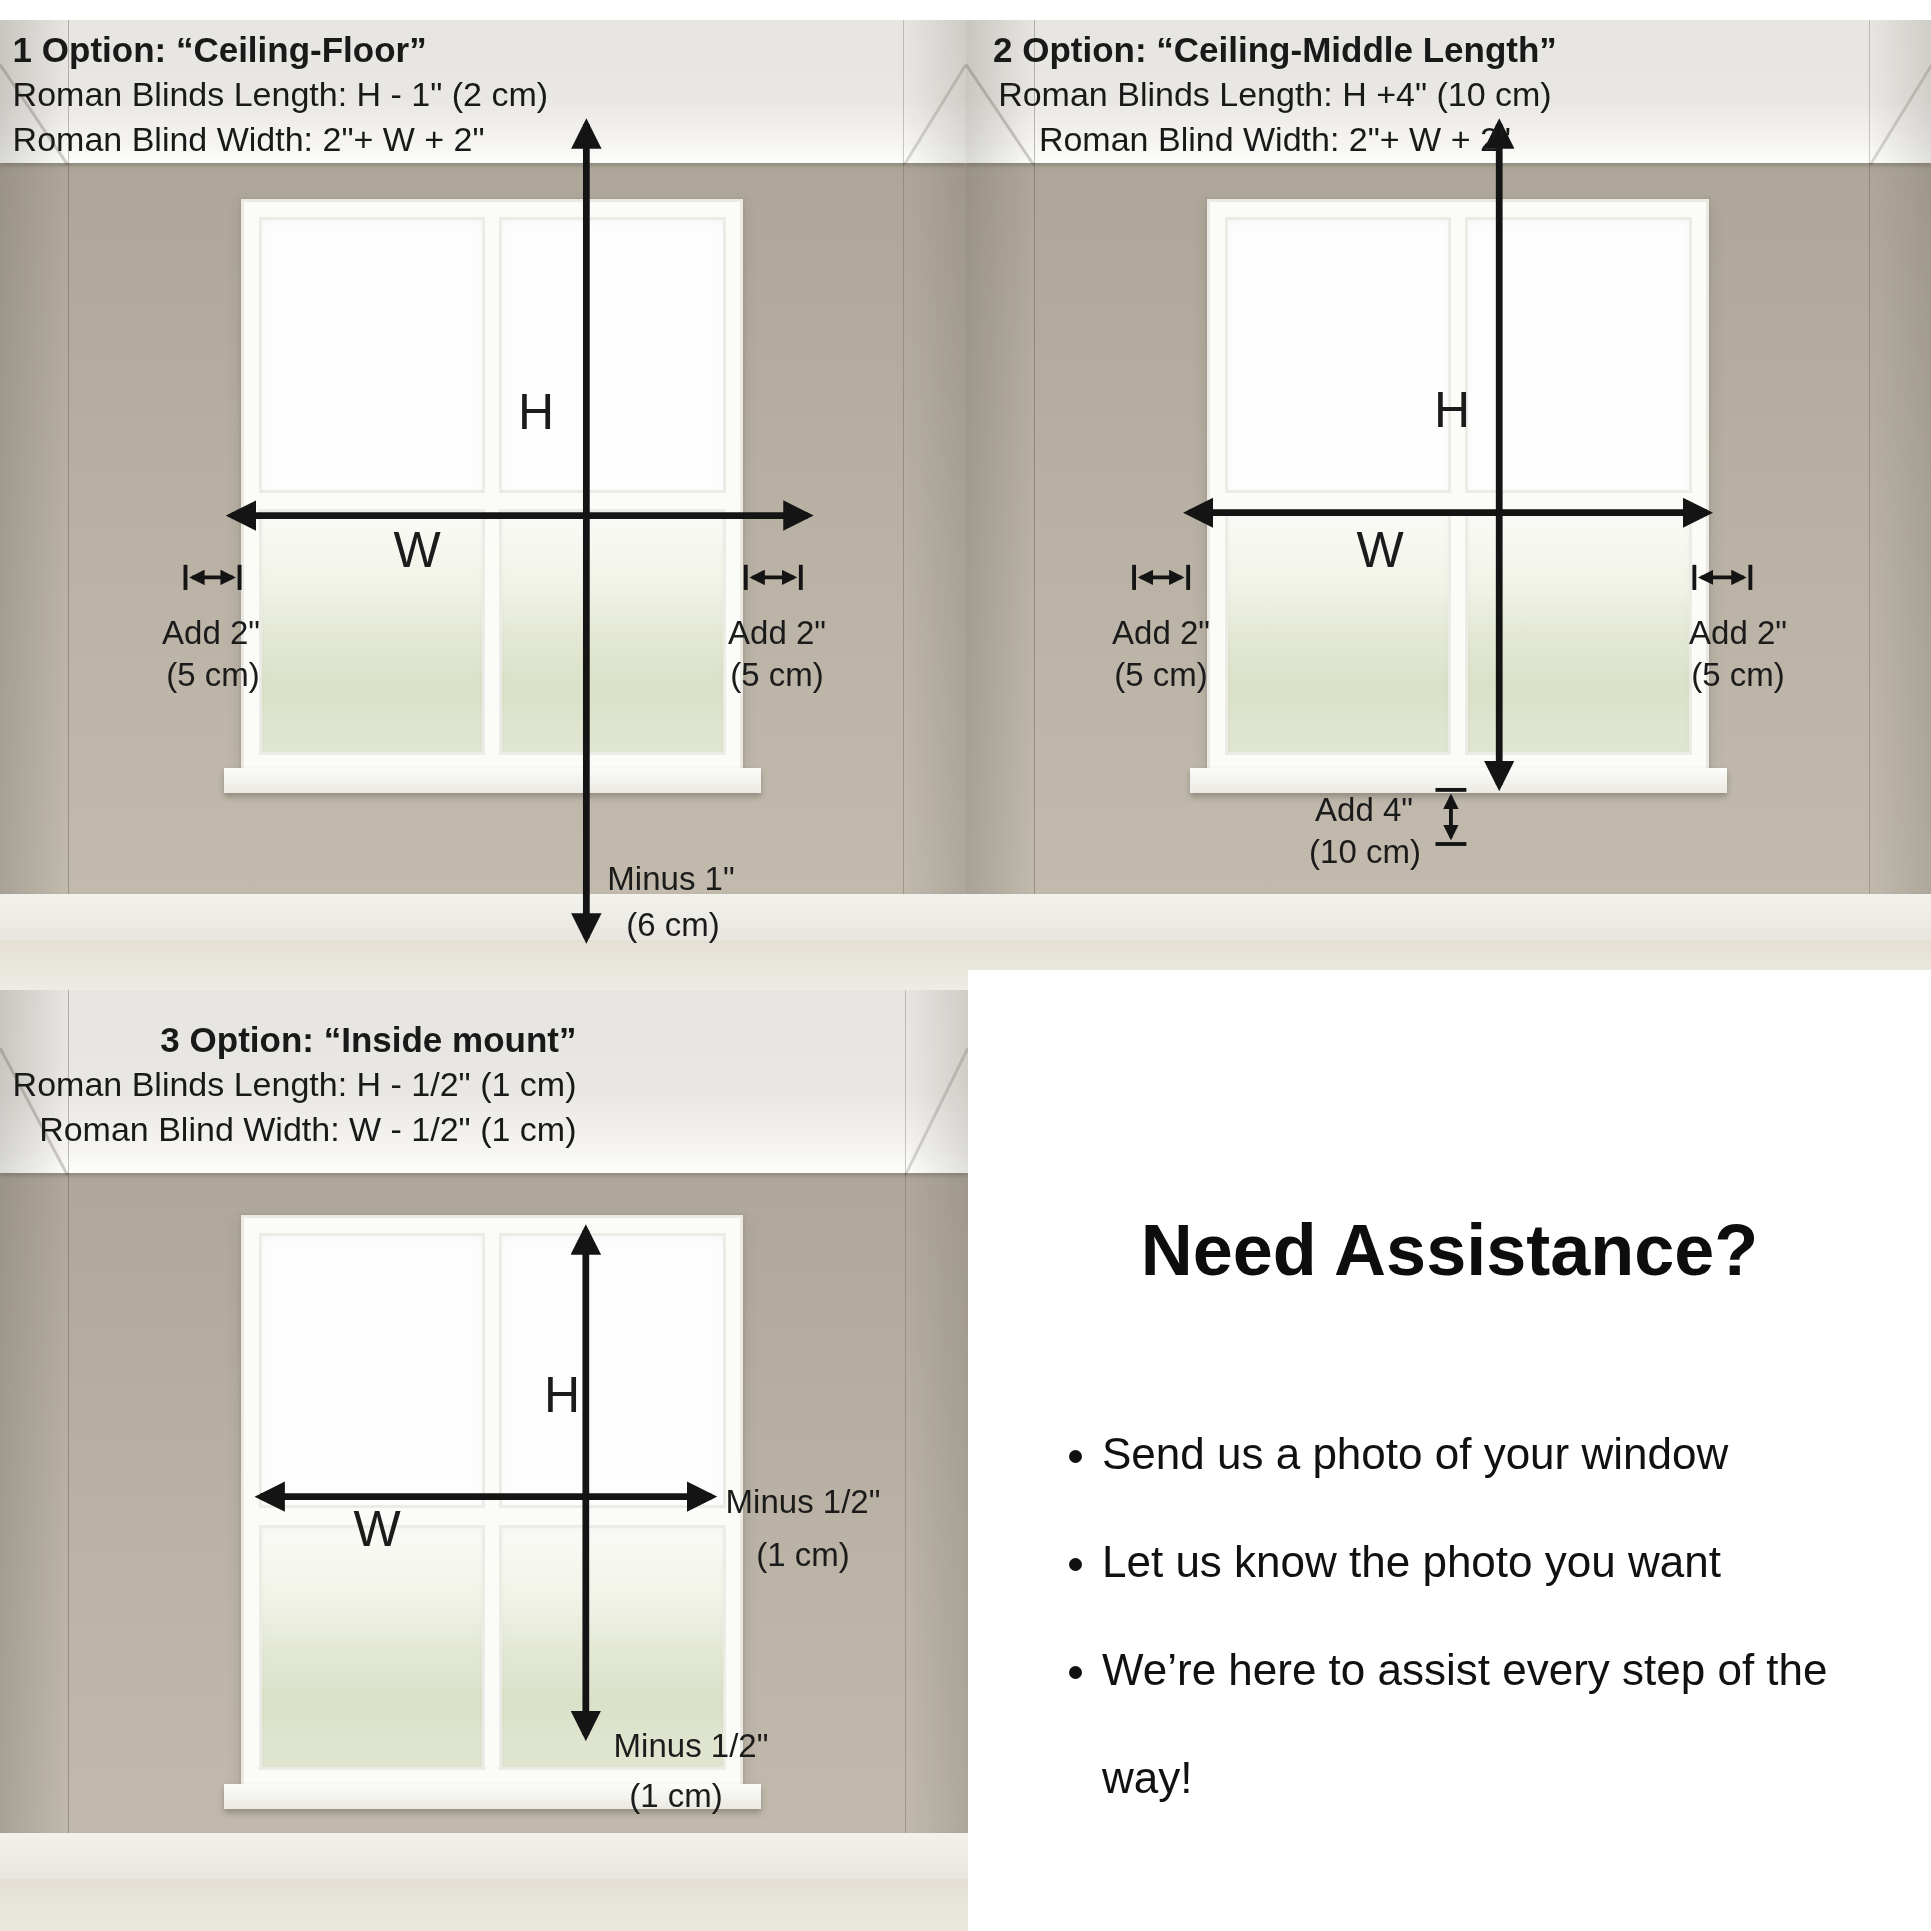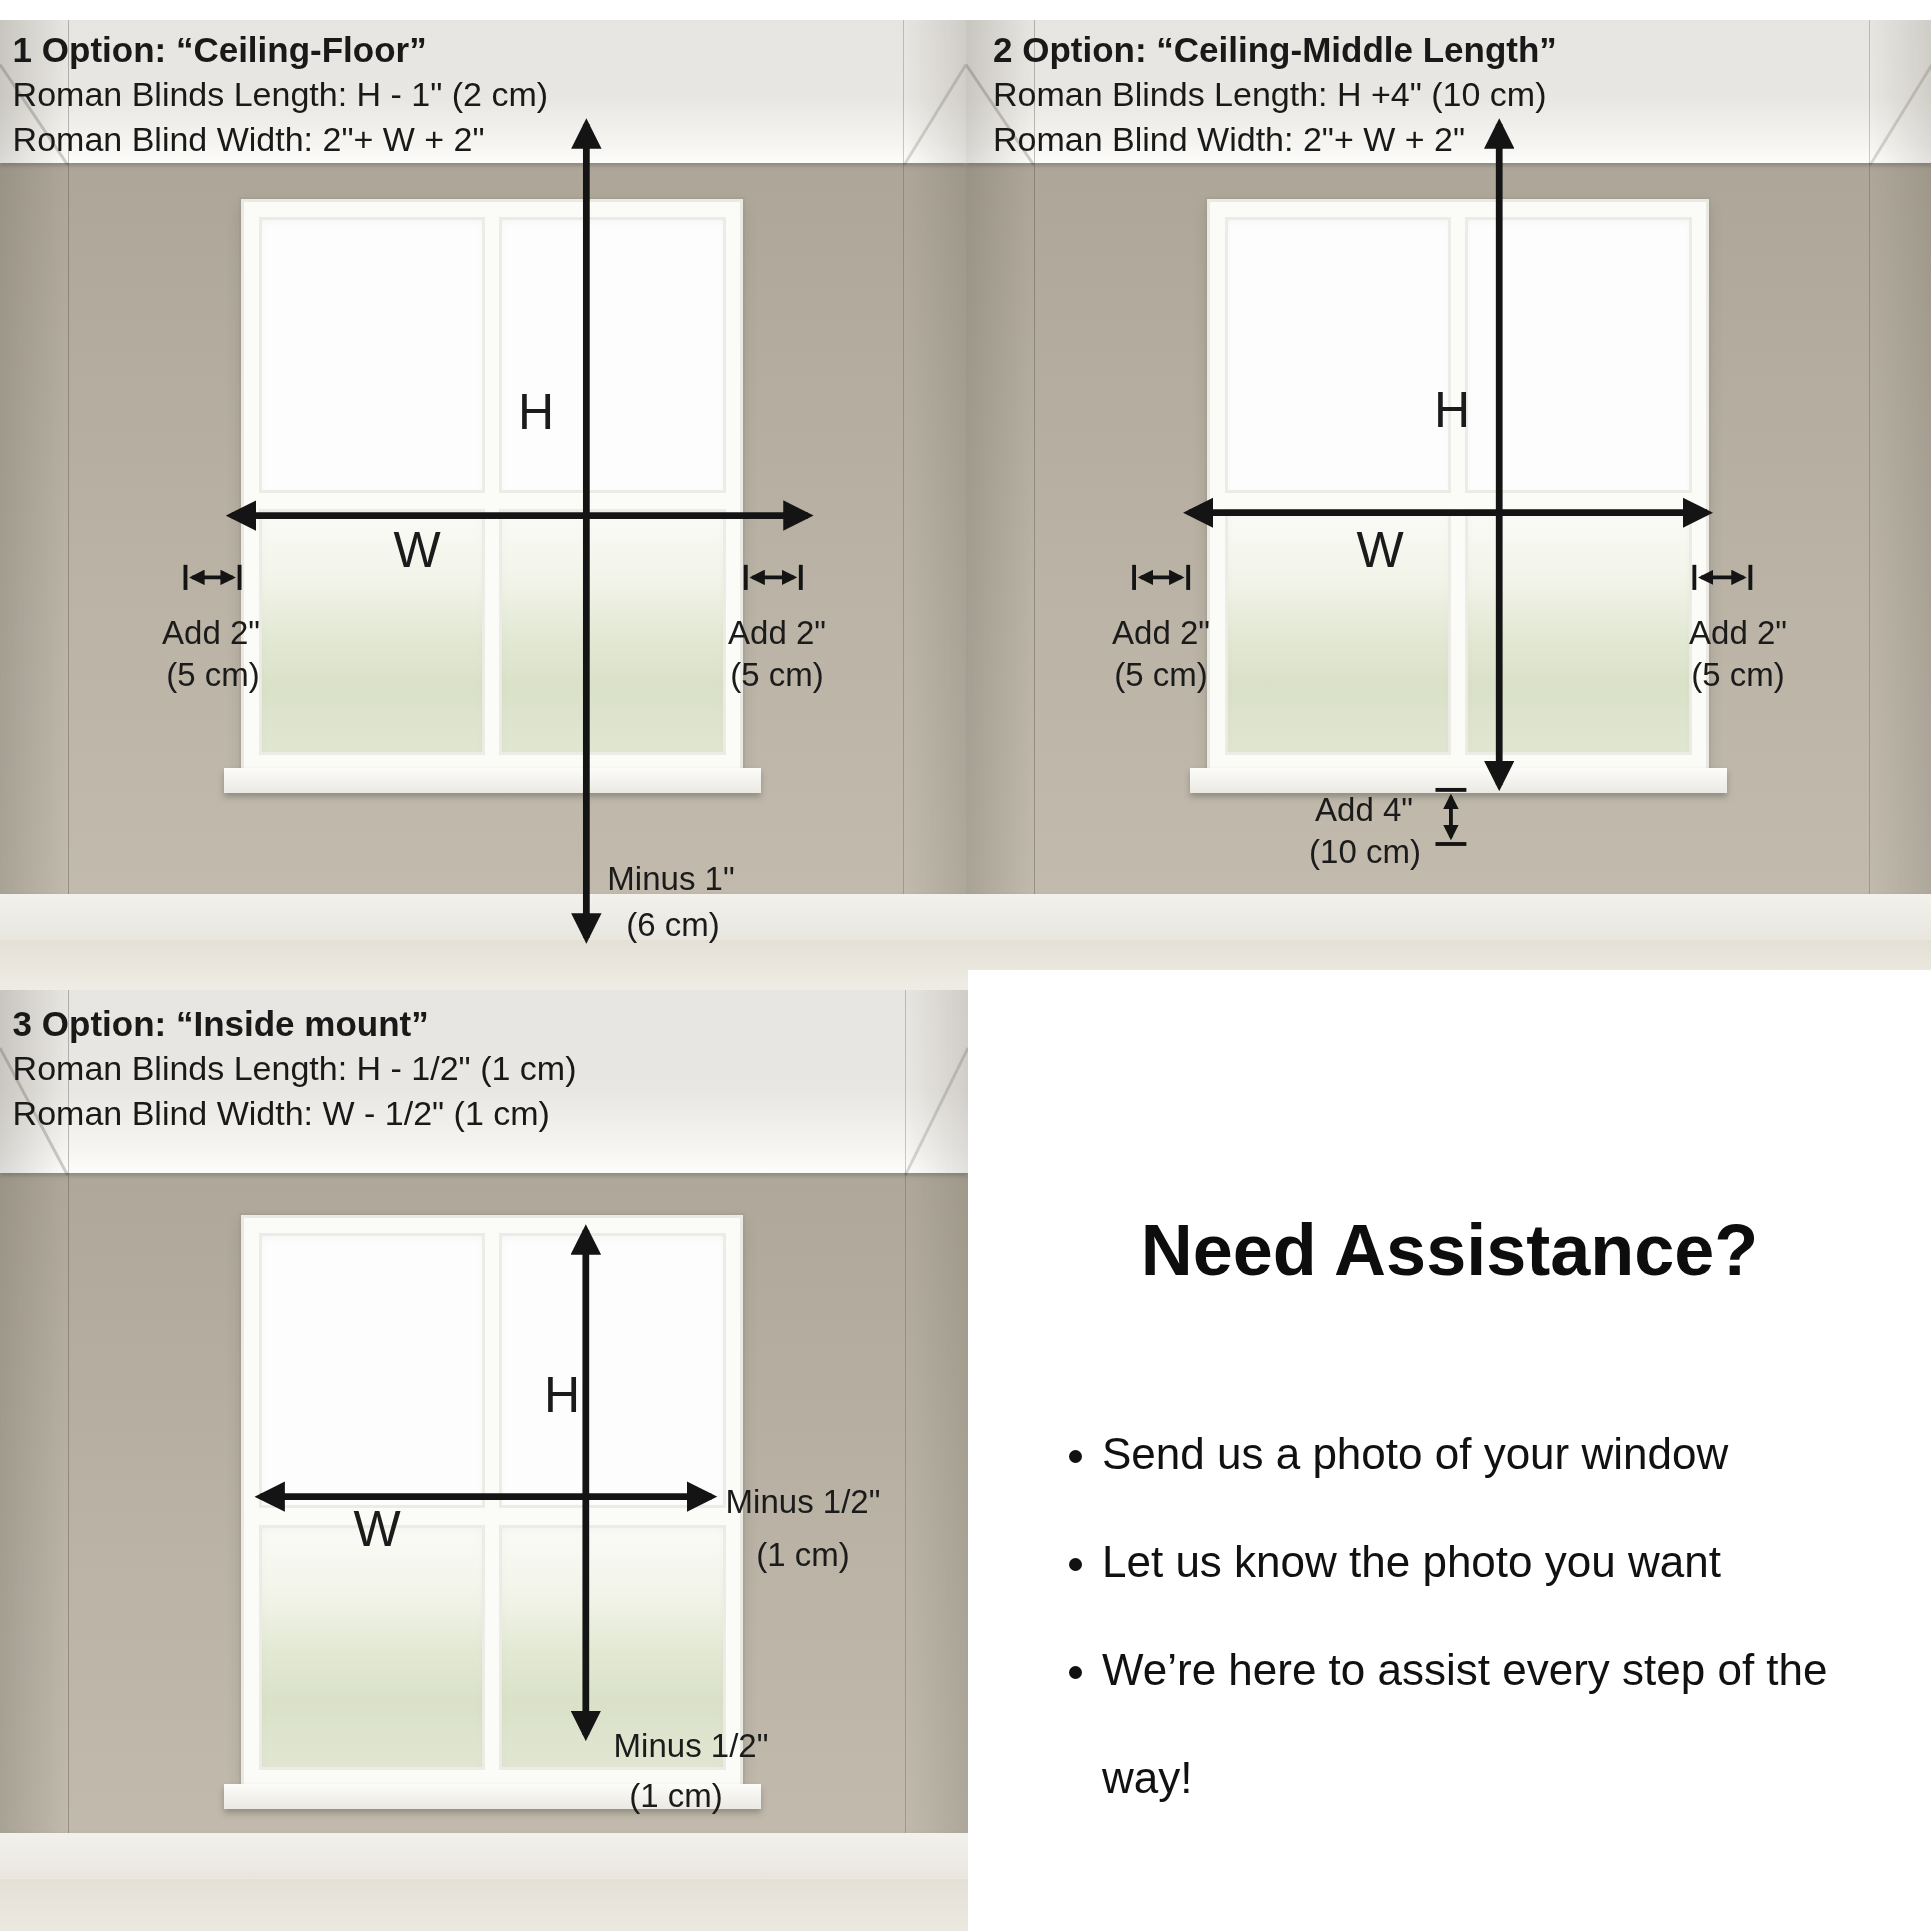--- a/index.html
+++ b/index.html
@@ -46,22 +46,22 @@
         box-shadow:inset 0 0 0 2.9px #ecebe6, inset 0 2.9px 9.7px rgba(0,0,0,.05);}
   .pane.green{background:linear-gradient(180deg,#fafbf7 0%,#f2f4e9 28%,#e3e8d4 52%,#dae1c8 72%,#e1e6d2 100%);}
   .sill{position:absolute;height:25px;background:linear-gradient(180deg,#fcfcfa,#ebe9e3);
         box-shadow:0 3.9px 5.8px rgba(70,65,55,.35);}
   .q1 .sill,.q2 .sill{left:224px;top:748px;width:537px;}
   .q3 .sill{left:224px;top:794px;width:537px;}
 
   
   .overlay{position:absolute;inset:0;}
   .opt-head{position:absolute;left:12.6px;top:6.8px;font-size:34px;line-height:45px;color:#191919;}
-  .q2 .opt-head{left:27px;}
-  .q3 .opt-head{top:11px;}
+  .q2 .opt-head{left:27px;text-align:center;}
+  .q3 .opt-head{top:27px;text-align:right;}
   .opt-head .t{font-weight:700;font-size:35px;}
   .lbl{position:absolute;transform:translate(-50%,-50%);font-size:33px;color:#1b1b1b;
        text-align:center;white-space:nowrap;}
   .dim{font-size:50px;}
 
   
   .white-panel{position:absolute;left:968px;top:970px;width:963px;height:961px;background:#ffffff;}
   .pill{position:absolute;left:628px;top:961px;width:737px;height:154px;border-radius:82px;
         background:rgba(231,226,214,.93);display:flex;align-items:center;justify-content:center;
         font-weight:700;font-size:81px;color:#141414;z-index:5;}

